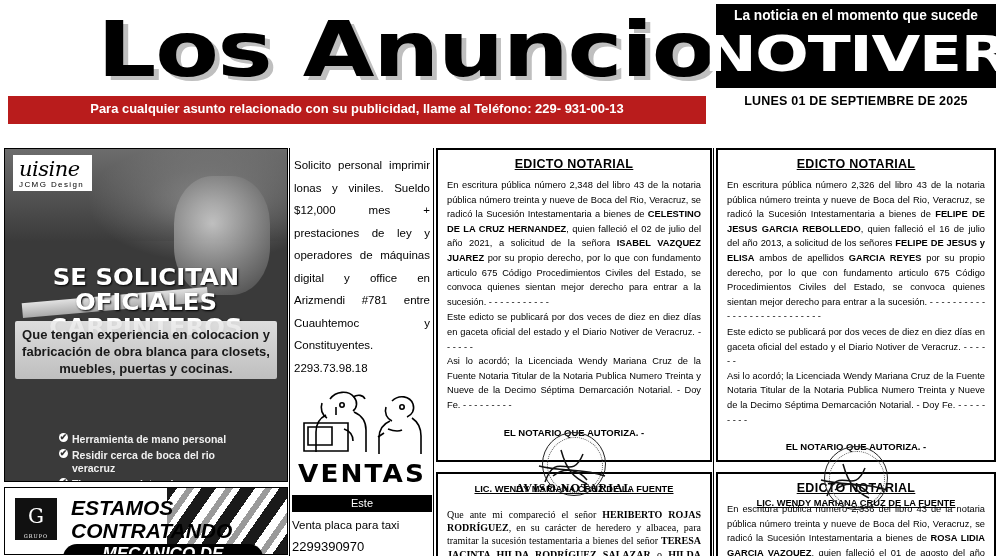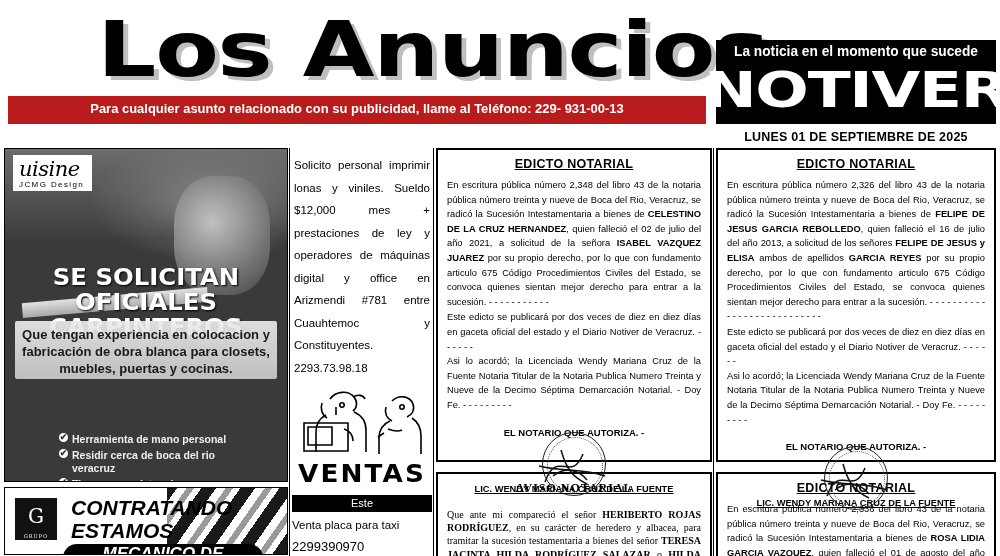--- a/index.html
+++ b/index.html
@@ -23,21 +23,21 @@
   .mast-contact{
     position:absolute;left:8px;top:96px;width:698px;height:28px;
     background:#b91c1c;color:#fff;text-align:center;
   }
   .mast-contact .l1{font-size:13.5px;font-weight:bold;line-height:22px;padding-top:2px;
     font-family:"Liberation Sans",sans-serif;transform:scaleX(0.96);}
   .mast-contact .l2{font-size:13.5px;font-weight:bold;line-height:20px;
     font-family:"Liberation Sans",sans-serif;transform:scaleX(0.96);}
 
   .mast-right{position:absolute;left:716px;top:4px;width:280px;}
-  .noti-box{background:#000;padding:3px 6px 6px 6px;text-align:center;margin-top:36px;}
+  .noti-box{background:#000;padding:3px 6px 6px 6px;text-align:center;}
   .noti-tag{color:#fff;font-size:14px;font-weight:bold;line-height:17px;white-space:nowrap;
     font-family:"Liberation Sans",sans-serif;transform:scaleX(0.98);}
   .noti-name{color:#fff;font-family:"DejaVu Sans",sans-serif;font-weight:bold;
     font-size:50px;line-height:56px;letter-spacing:-1px;
     transform:scaleX(1.26);transform-origin:center;white-space:nowrap;margin-top:2px;}
   .mast-date{text-align:center;font-size:12.5px;font-weight:bold;margin-top:6px;letter-spacing:.2px;}
 
   
   .cols{position:absolute;top:148px;left:0;width:1000px;height:408px;}
   .col{position:absolute;top:0;height:408px;overflow:hidden;}
@@ -197,22 +197,22 @@
           </ul>
 
 
         </div>
       </div>
 
       <div class="ad-box meca">
         <div class="meca-stripes"></div>
         <div class="meca-logo">G<span>GRUPO</span></div>
         <div class="meca-t">
+          <div>ESTAMOS</div>
           <div>CONTRATANDO</div>
-          <div>ESTAMOS</div>
         </div>
         <div class="meca-b">MECANICO DE GASOLINA</div>
       </div>
 
     </div>
 
     <div class="col col2">
       <div class="txtad">Solicito personal imprimir lonas y viniles. Sueldo $12,000 mes + prestaciones de ley y operadores de máquinas digital y office en Arizmendi #781 entre Cuauhtemoc y Constituyentes. 2293.73.98.18</div>
 
       <div class="ventas-art">

